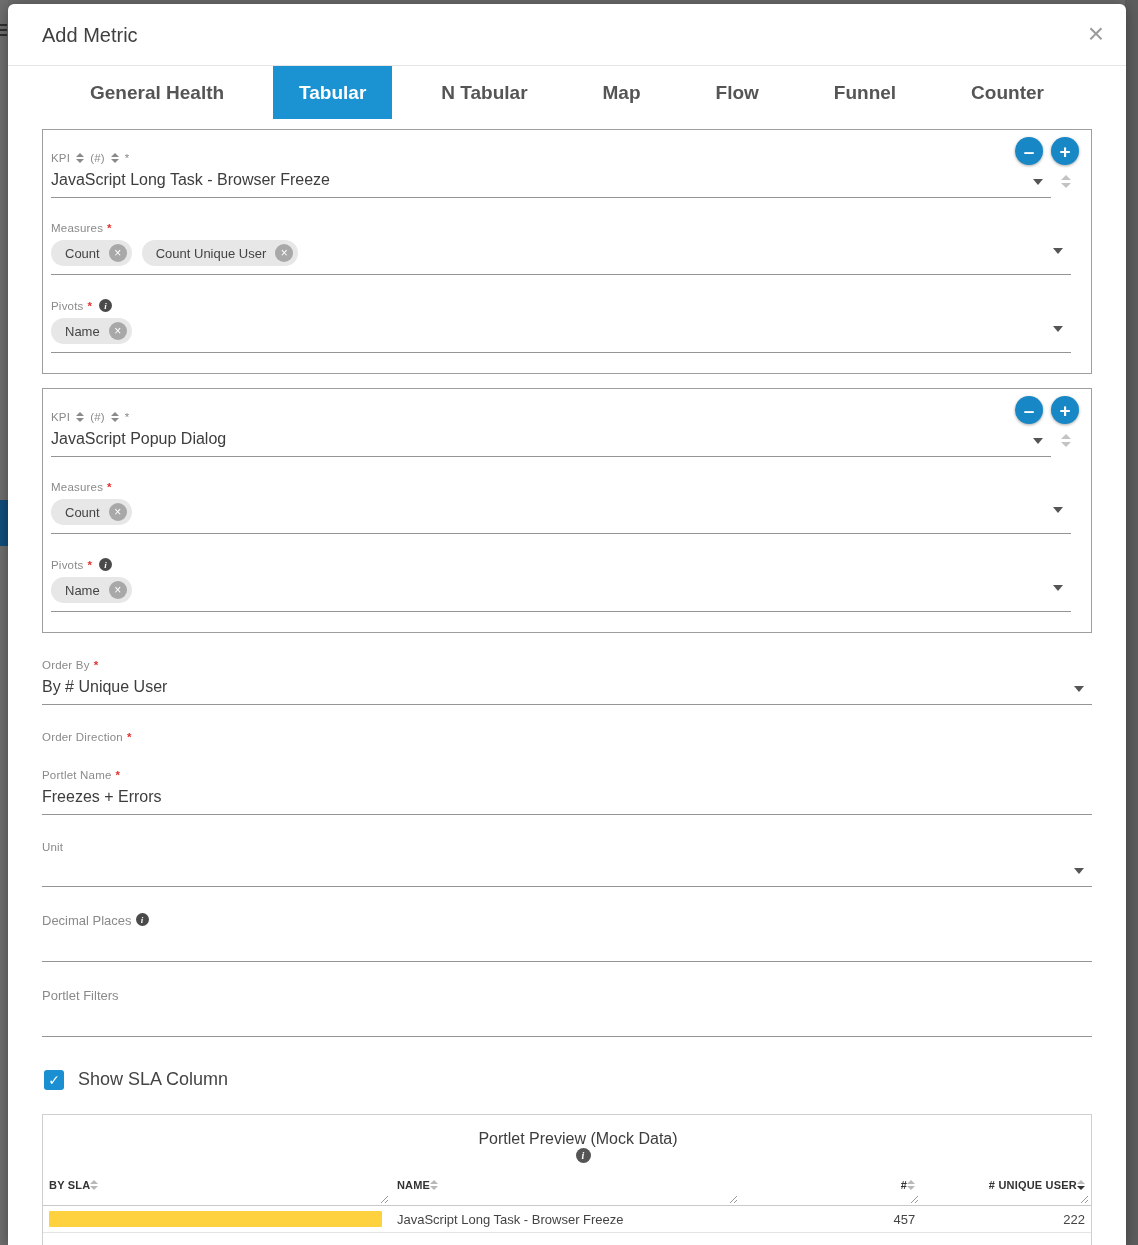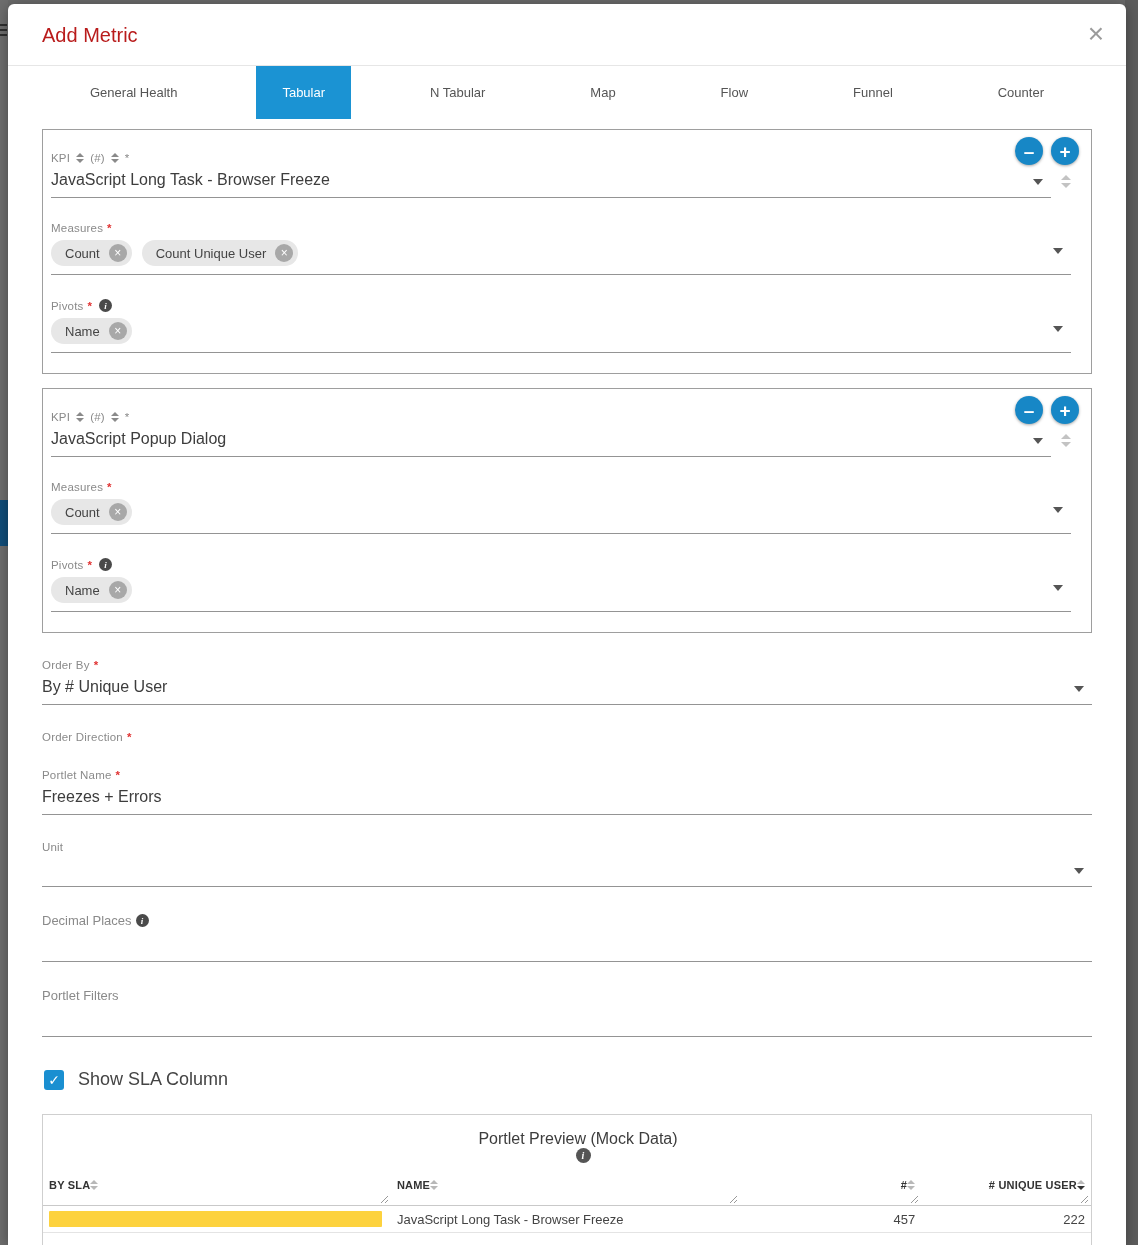--- a/index.html
+++ b/index.html
@@ -15,31 +15,31 @@
   .left-strip .active-item { position:absolute; top:500px; left:0; width:8px; height:46px; background:#114e7a; }
   .right-strip { position:absolute; right:0; top:0; width:13px; height:100%; background:#5d5d5d; z-index:1; }
 
   
   .modal {
     position:absolute; left:8px; top:4px; width:1118px; height:1241px;
     background:#fff; border-radius:6px 6px 0 0; z-index:2;
     box-shadow:0 2px 14px rgba(0,0,0,.35); overflow:hidden;
   }
   .modal-header { position:relative; height:62px; padding:20px 34px; border-bottom:1px solid #e6e6e6; }
-  .modal-title { font-size:20px; color:#b91c1c; }
+  .modal-title { font-size:20px; color:#404040; }
   .close-btn {
     position:absolute; right:22px; top:16px; font-size:28px; line-height:28px;
     color:#9b9b9b; cursor:pointer; font-weight:300;
   }
 
   
   .tabs { display:flex; justify-content:space-between; padding:0 56px; height:53px; align-items:stretch; }
   .tab {
     display:flex; align-items:center; padding:0 26px;
-    font-size:13px; font-weight:400; color:#555; cursor:pointer; white-space:nowrap;
+    font-size:19px; font-weight:700; color:#555; cursor:pointer; white-space:nowrap;
   }
   .tab.active { background:#1b93d3; color:#fff; }
 
   
   .content { padding:10px 34px 0 34px; }
 
   .kpi-card { position:relative; border:1px solid #9e9e9e; padding:22px 20px 20px 8px; margin-bottom:14px; }
   .card-actions { position:absolute; top:7px; right:12px; display:flex; gap:8px; }
   .circle-btn {
     width:28px; height:28px; border-radius:50%; background:#1787c6; color:#fff;
@@ -73,21 +73,21 @@
     display:inline-flex; align-items:center; background:#e7e7e7; border-radius:15px;
     padding:4px 5px 4px 14px; font-size:13px; color:#444;
   }
   .chip-x {
     width:18px; height:18px; border-radius:50%; background:#a8a8a8; color:#fff;
     display:flex; align-items:center; justify-content:center; font-size:12px; margin-left:9px; cursor:pointer;
   }
 
   .form-field { margin-top:26px; }
   .form-field .underlined { border-bottom:1px solid #949494; }
-  .placeholder-label { font-size:13px; color:#8a8a8a; display:flex; align-items:center; }
+  .placeholder-label { font-size:13px; color:#8a8a8a; display:flex; }
 
   
   .checkbox-row { display:flex; align-items:center; gap:14px; margin:32px 0 24px 2px; }
   .checkbox {
     width:20px; height:20px; border-radius:3px; background:#1a8fd1; color:#fff;
     display:flex; align-items:center; justify-content:center; font-size:14px; font-weight:700; cursor:pointer;
   }
   .checkbox-label { font-size:18px; color:#444; }
 
   

